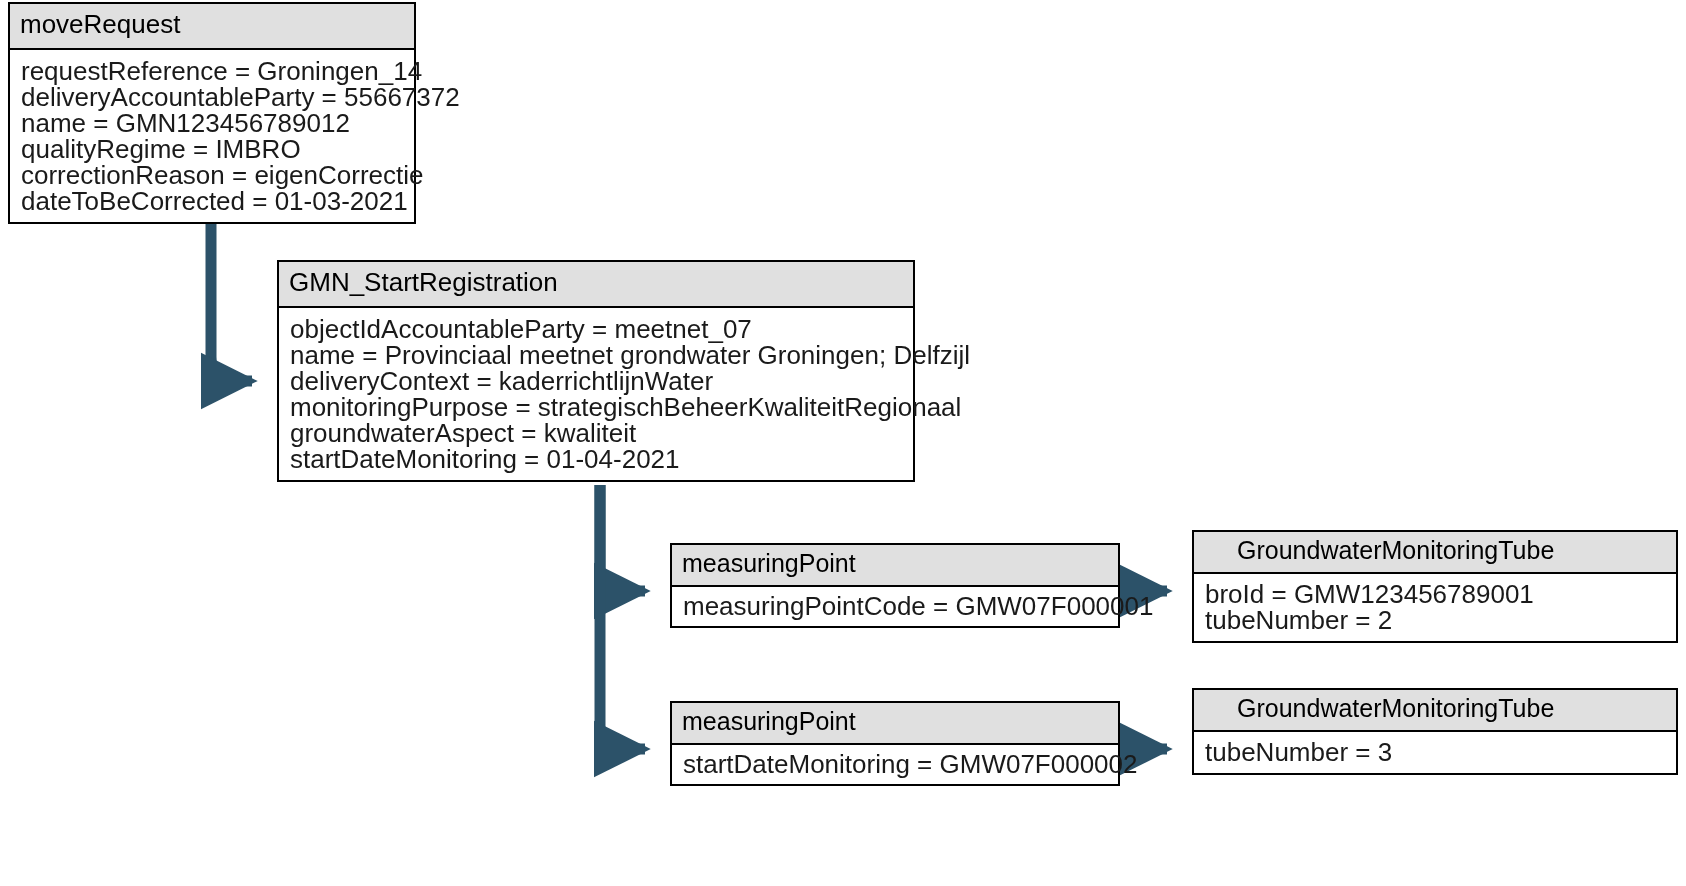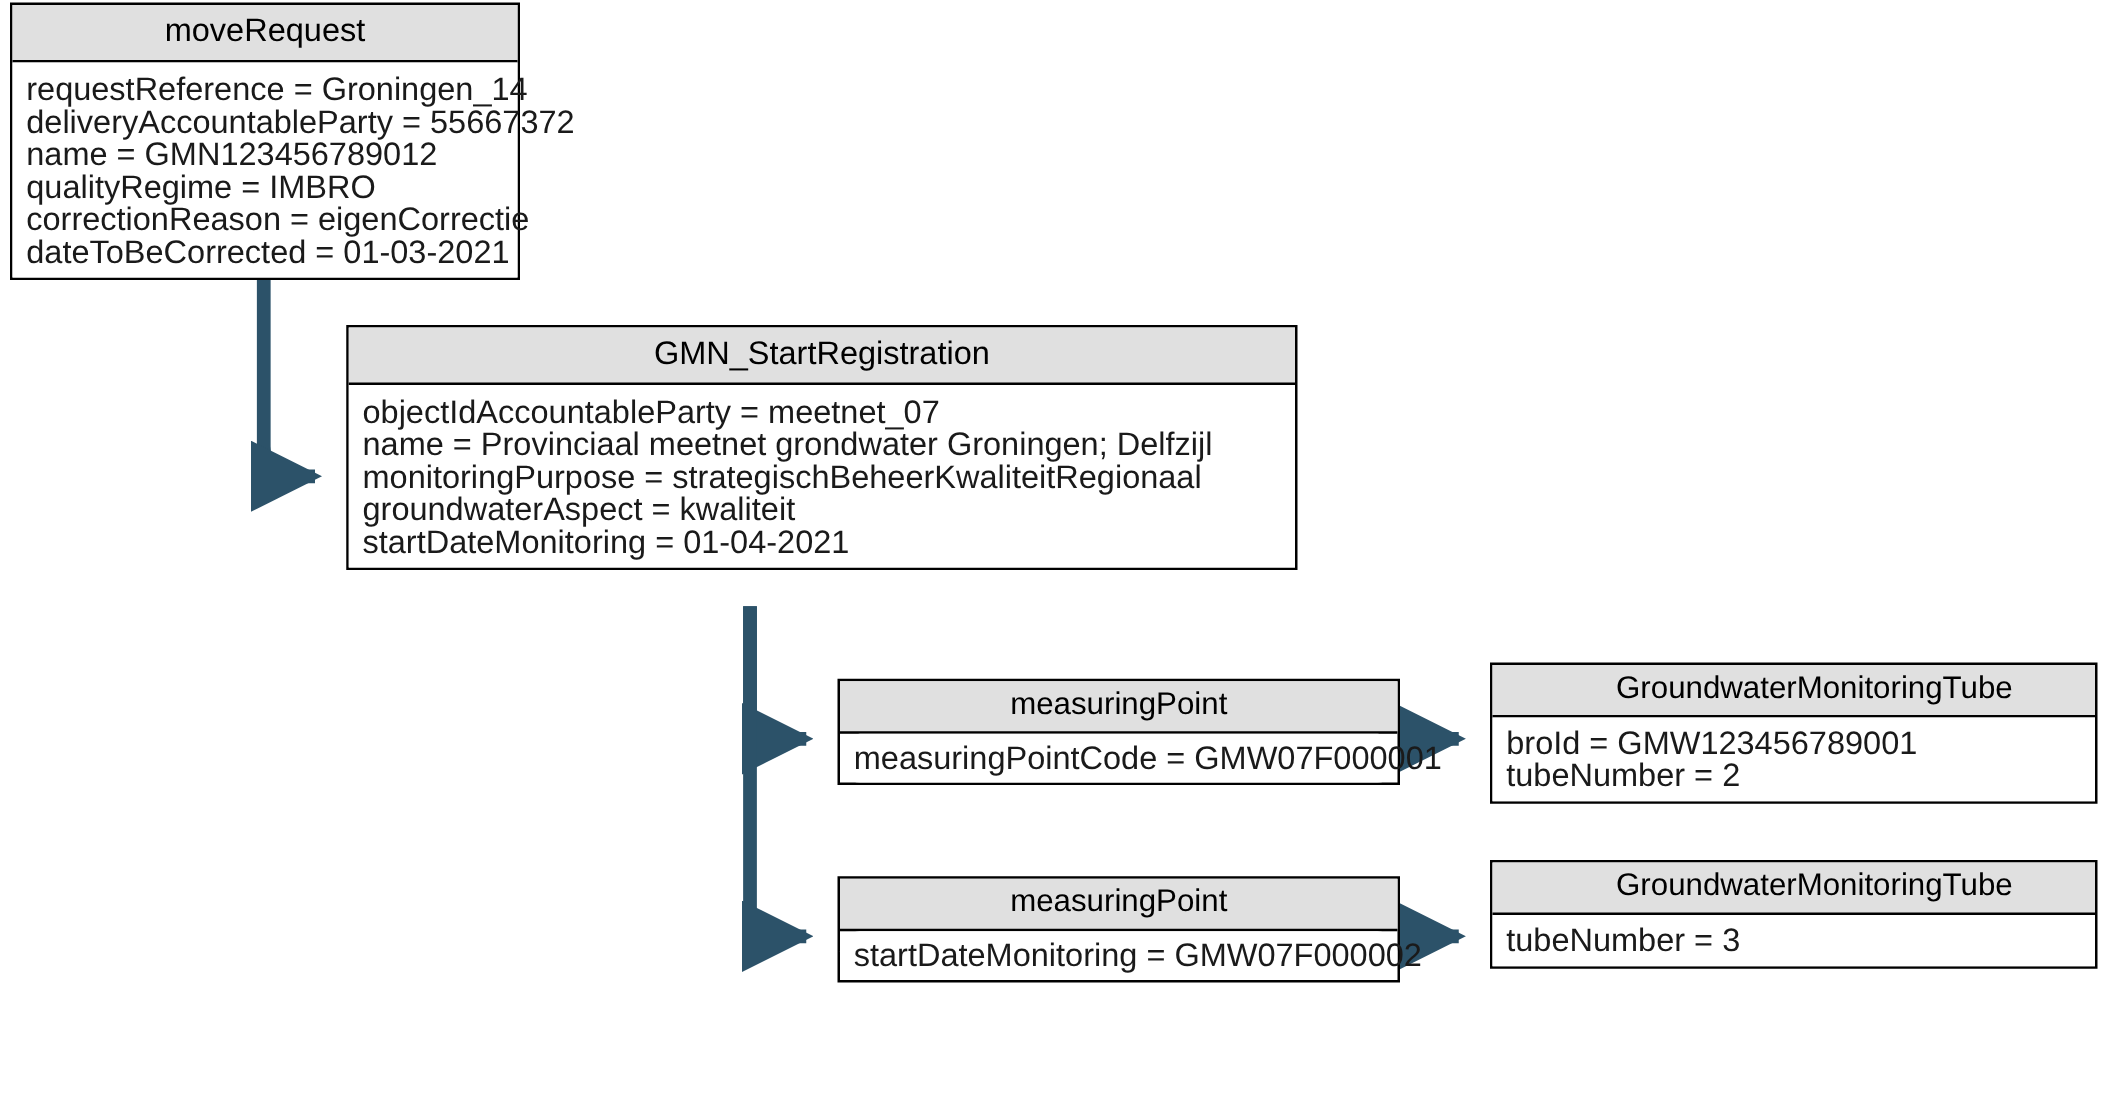--- a/index.html
+++ b/index.html
@@ -30,42 +30,41 @@
   .node {
     position: absolute;
     box-sizing: border-box;
     border: 2px solid #000000;
     background: #ffffff;
   }
   .node-header {
     box-sizing: border-box;
     background: #e0e0e0;
     border-bottom: 2px solid #000000;
-    text-align: center;
     font-size: 25px;
     line-height: 1.0;
     padding: 8px 10px 10px 10px;
     white-space: nowrap;
     overflow: hidden;
   }
   .node-body {
     box-sizing: border-box;
     background: #ffffff;
     padding: 8px 10px 8px 11px;
   }
   .attr {
     font-size: 26px;
     line-height: 26px;
     white-space: nowrap;
     color: #1a1a1a;
   }
   
   #node-move-request   { left: 8px;    top: 2px;   width: 408px; }
   #node-move-request .node-header { font-size: 26px; padding-top: 7px; padding-bottom: 11px; }
-  #node-gmn-start      { left: 277px;  top: 260px; width: 761px; }
+  #node-gmn-start      { left: 277px;  top: 260px; width: 638px; }
   #node-gmn-start .node-header { font-size: 26px; padding-top: 7px; padding-bottom: 11px; }
   #node-mp-1           { left: 670px;  top: 543px; width: 450px; }
   #node-mp-2           { left: 670px;  top: 701px; width: 450px; }
   #node-mp-1 .node-header,
   #node-mp-2 .node-header { padding-top: 6px; padding-bottom: 9px; }
   #node-mp-1 .node-body,
   #node-mp-2 .node-body { padding-top: 6px; padding-bottom: 7px; border-radius: 16px; }
   #node-tube-1         { left: 1192px; top: 530px; width: 486px; }
   #node-tube-2         { left: 1192px; top: 688px; width: 486px; }
   #node-tube-1 .node-header,
@@ -106,20 +105,21 @@
       <div class="attr">correctionReason = eigenCorrectie</div>
       <div class="attr">dateToBeCorrected = 01-03-2021</div>
     </div>
   </div>
 
   <div class="node" id="node-gmn-start">
     <div class="node-header">GMN_StartRegistration</div>
     <div class="node-body">
       <div class="attr">objectIdAccountableParty = meetnet_07</div>
       <div class="attr">name = Provinciaal meetnet grondwater Groningen; Delfzijl</div>
+      <div class="attr">deliveryContext = kaderrichtlijnWater</div>
       <div class="attr">monitoringPurpose = strategischBeheerKwaliteitRegionaal</div>
       <div class="attr">groundwaterAspect = kwaliteit</div>
       <div class="attr">startDateMonitoring = 01-04-2021</div>
     </div>
   </div>
 
   <div class="node" id="node-mp-1">
     <div class="node-header">measuringPoint</div>
     <div class="node-body">
       <div class="attr">measuringPointCode = GMW07F000001</div>

